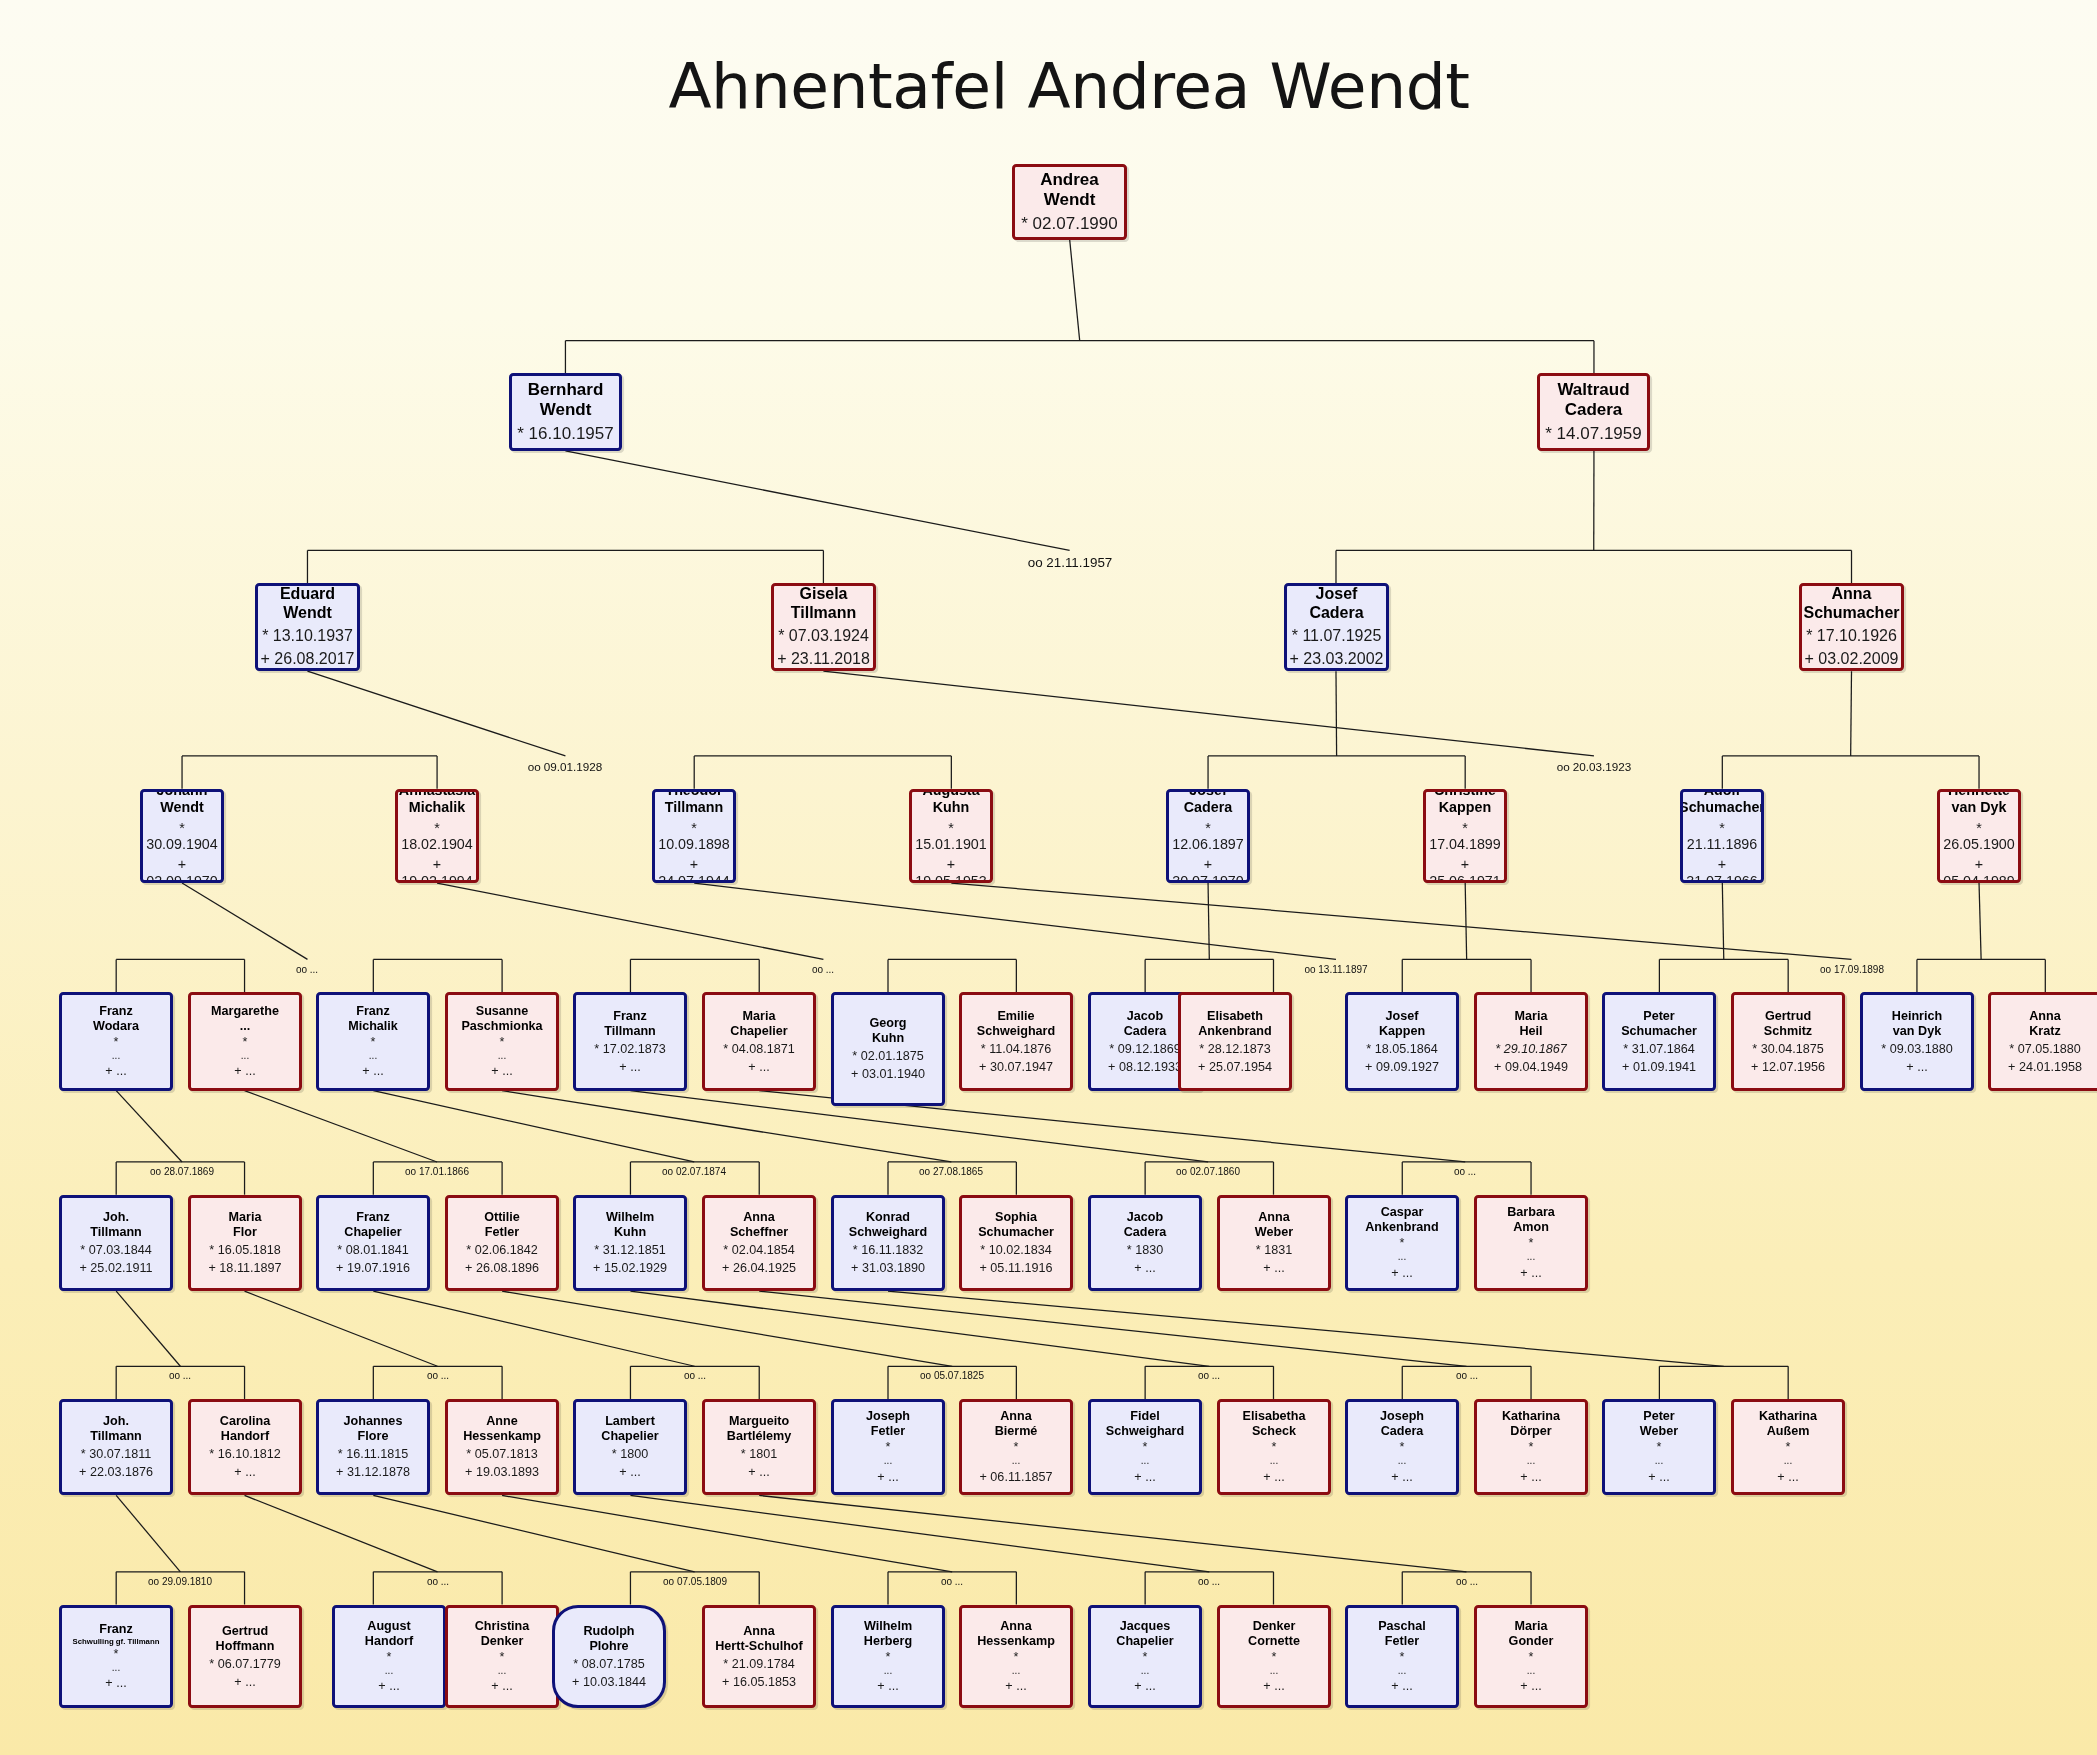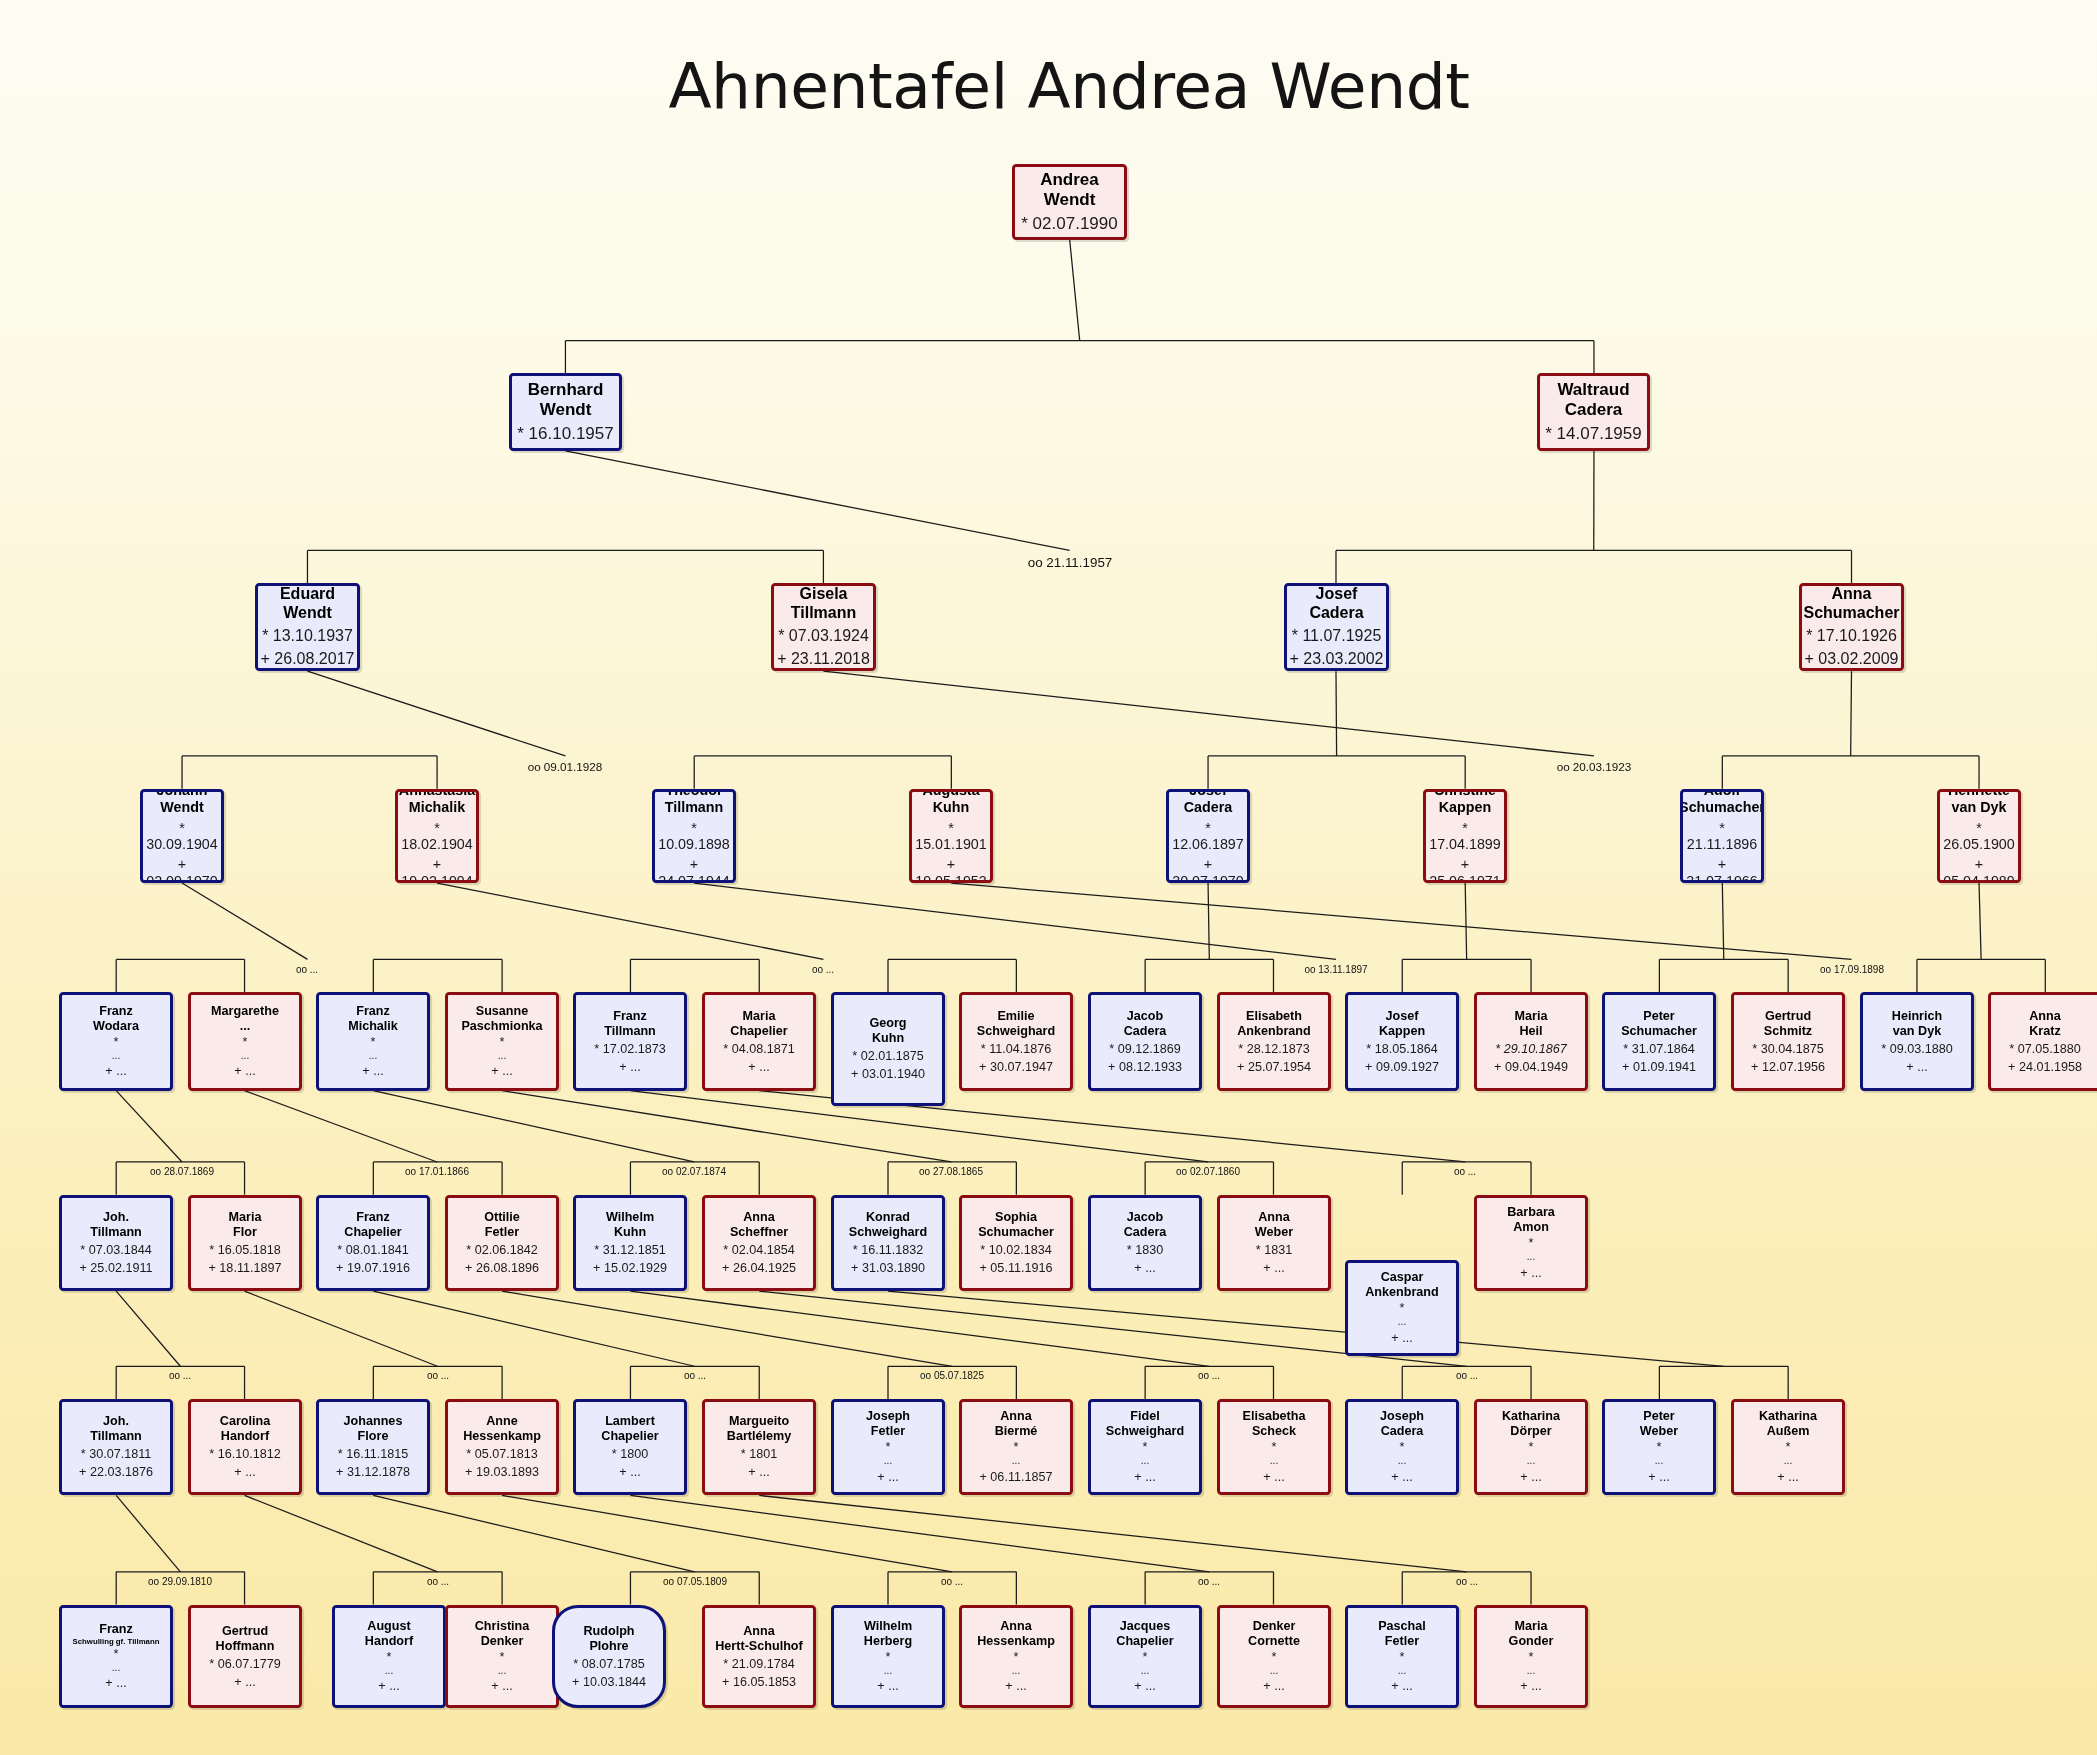--- a/index.html
+++ b/index.html
@@ -327,21 +327,21 @@
       <div class="nm">Schweighard</div>
       <div class="dt" style="margin-top: 0.28em;">* 11.04.1876</div>
       <div class="dt" style="margin-top: 0.22em;">+ 30.07.1947</div>
     </div>
     <div class="node m" style="left: 1088px; top: 992px; width: 114px; height: 99px; font-size: 12.6px;">
       <div class="nm">Jacob</div>
       <div class="nm">Cadera</div>
       <div class="dt" style="margin-top: 0.28em;">* 09.12.1869</div>
       <div class="dt" style="margin-top: 0.22em;">+ 08.12.1933</div>
     </div>
-    <div class="node f" style="left: 1217px; top: 992px; width: 114px; height: 99px; font-size: 12.6px;">
+    <div class="node f" style="left: 1178px; top: 992px; width: 114px; height: 99px; font-size: 12.6px;">
       <div class="nm">Elisabeth</div>
       <div class="nm">Ankenbrand</div>
       <div class="dt" style="margin-top: 0.28em;">* 28.12.1873</div>
       <div class="dt" style="margin-top: 0.22em;">+ 25.07.1954</div>
     </div>
     <div class="node m" style="left: 1345px; top: 992px; width: 114px; height: 99px; font-size: 12.6px;">
       <div class="nm">Josef</div>
       <div class="nm">Kappen</div>
       <div class="dt" style="margin-top: 0.28em;">* 18.05.1864</div>
       <div class="dt" style="margin-top: 0.22em;">+ 09.09.1927</div>
@@ -433,21 +433,21 @@
       <div class="nm">Cadera</div>
       <div class="dt" style="margin-top: 0.28em;">* 1830</div>
       <div class="dt" style="margin-top: 0.22em;">+ ...</div>
     </div>
     <div class="node f" style="left: 1217px; top: 1195px; width: 114px; height: 96px; font-size: 12.6px;">
       <div class="nm">Anna</div>
       <div class="nm">Weber</div>
       <div class="dt" style="margin-top: 0.28em;">* 1831</div>
       <div class="dt" style="margin-top: 0.22em;">+ ...</div>
     </div>
-    <div class="node m" style="left: 1345px; top: 1260px; width: 114px; height: 96px; font-size: 12.6px;">
+    <div class="node m" style="left: 1345px; top: 1195px; width: 114px; height: 96px; font-size: 12.6px;">
       <div class="nm">Caspar</div>
       <div class="nm">Ankenbrand</div>
       <div class="dt" style="margin-top: 0.1em;">
         <span style="display:block">*</span>
         <span style="display:block;font-size:0.8em">...</span>
       </div>
       <div class="dt" style="margin-top: 0.22em;">+ ...</div>
     </div>
     <div class="node f" style="left: 1474px; top: 1195px; width: 114px; height: 96px; font-size: 12.6px;">
       <div class="nm">Barbara</div>

